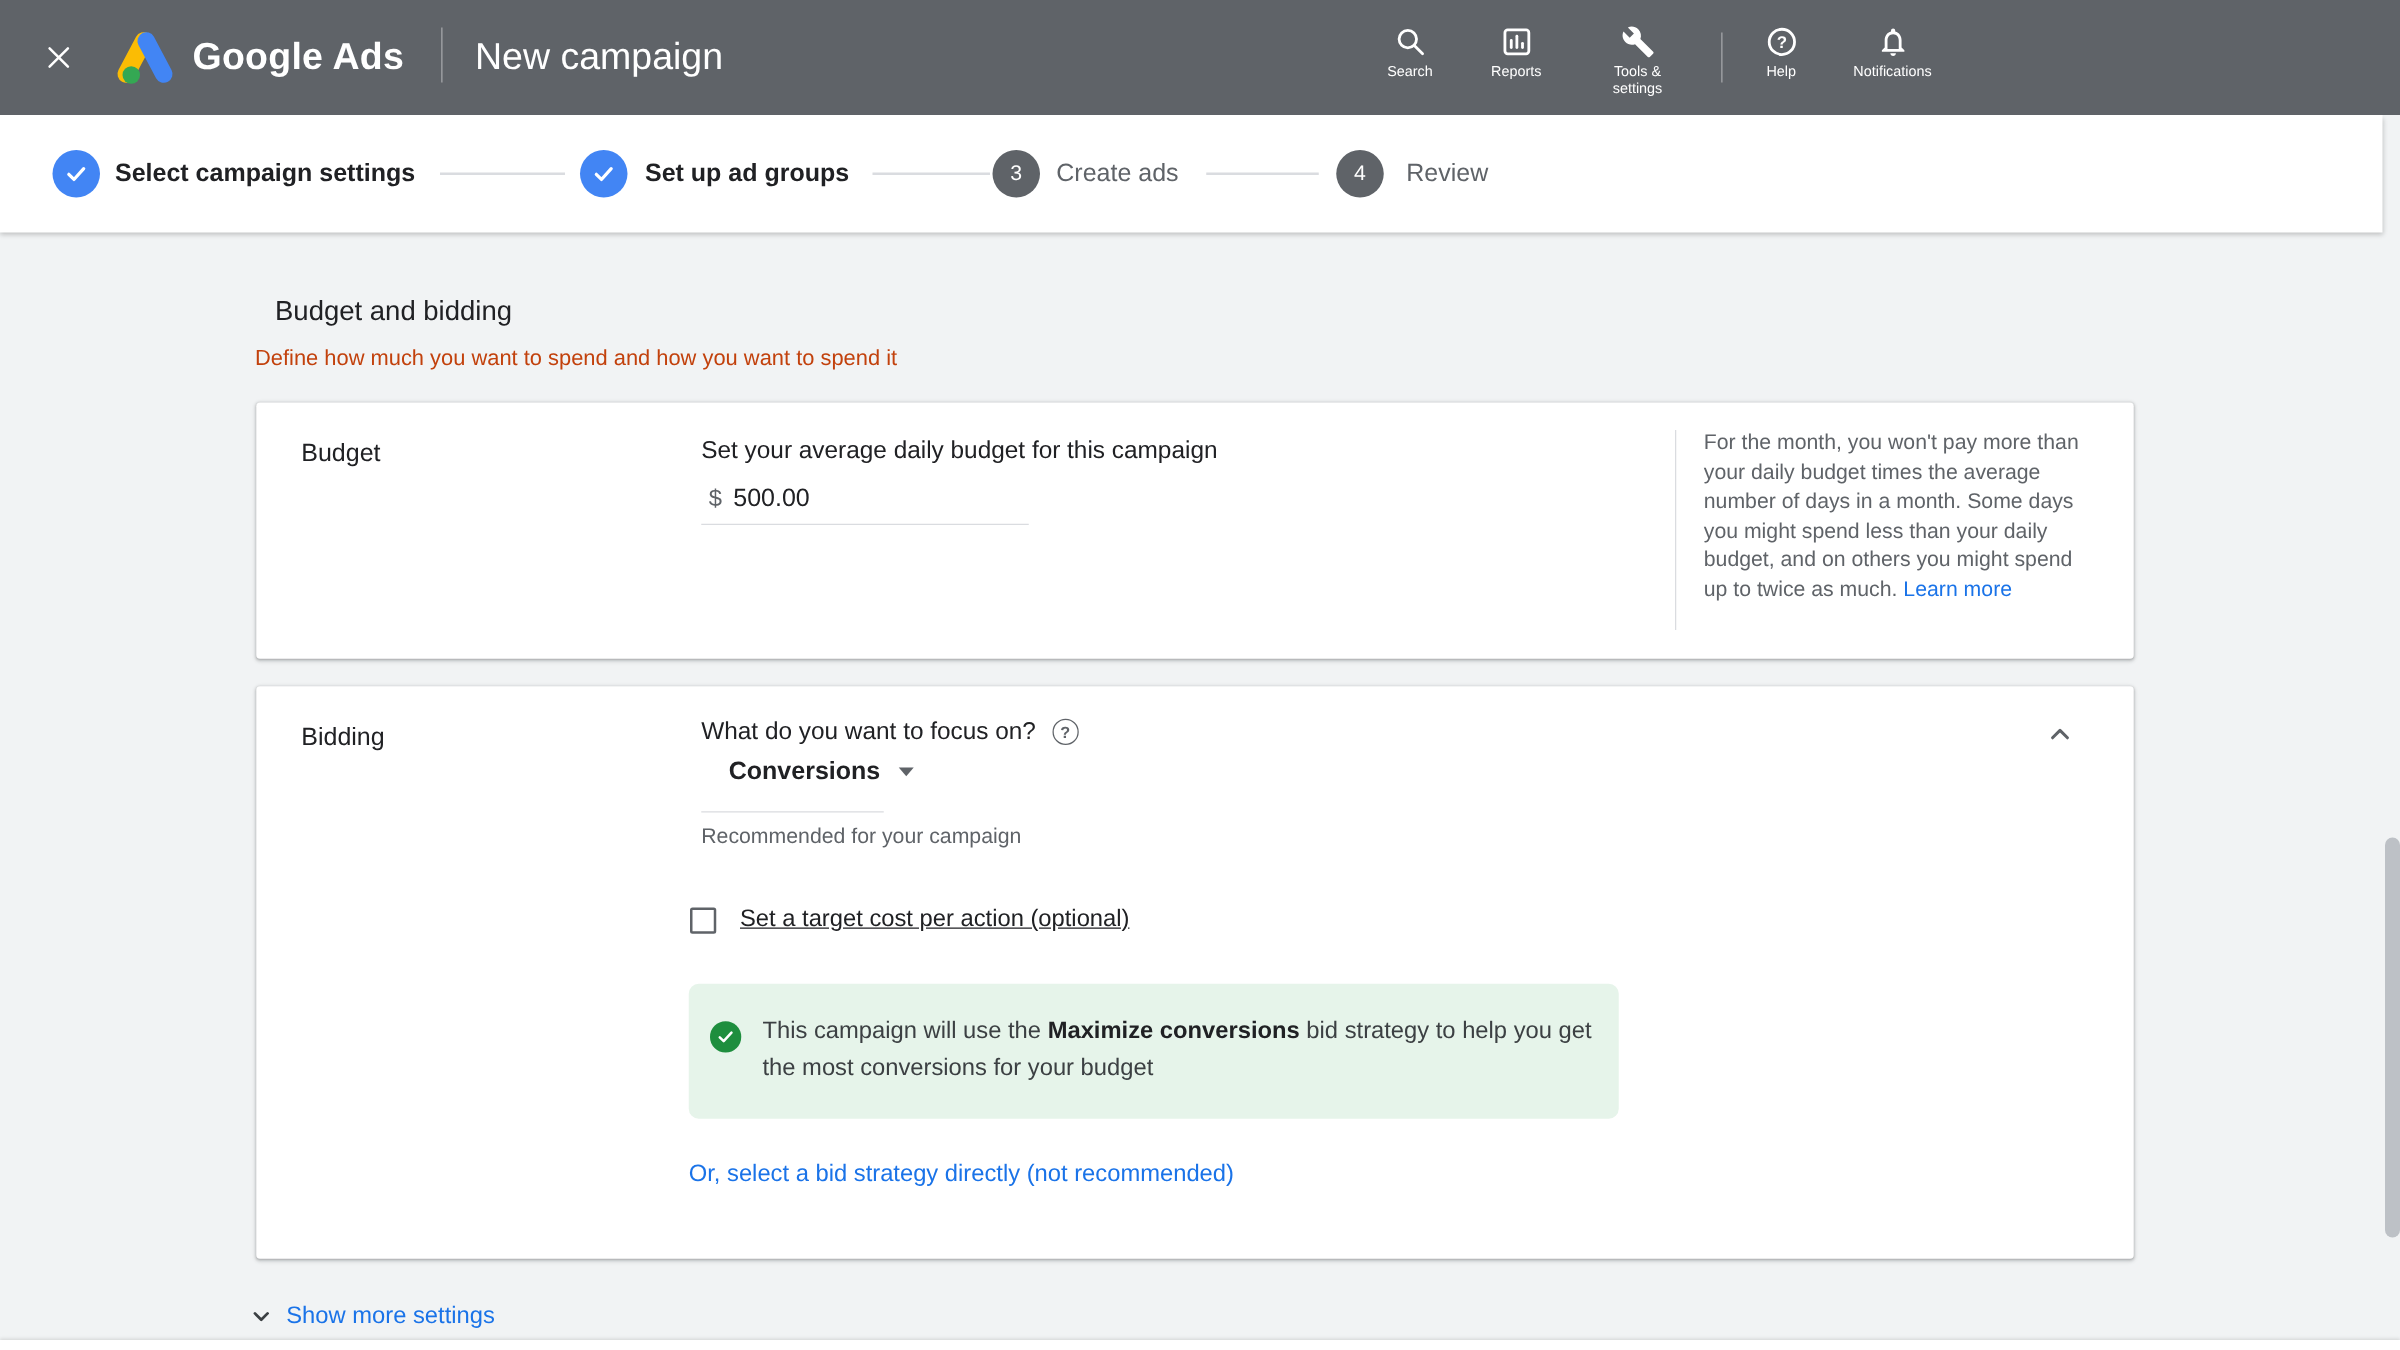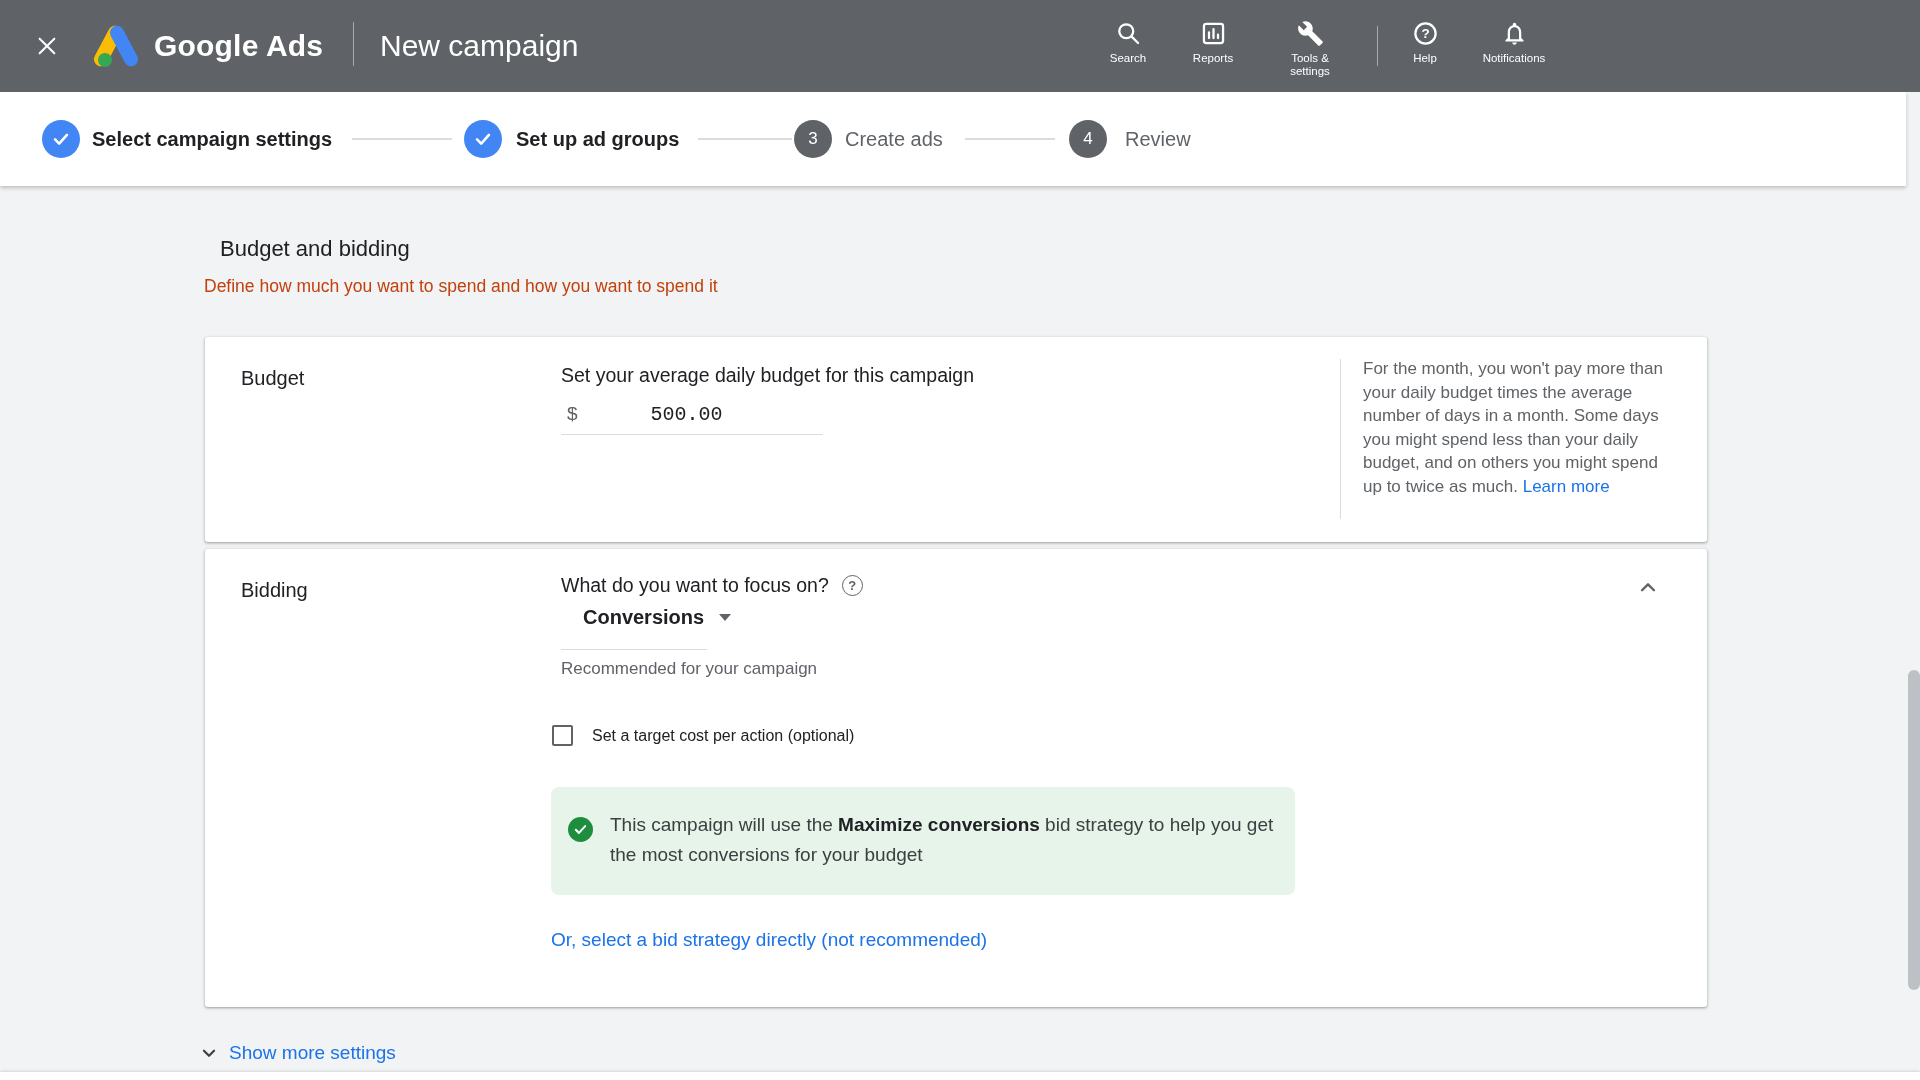--- a/index.html
+++ b/index.html
@@ -42,33 +42,33 @@
   .step-label-todo { color:#5f6368; font-weight:400; }
   .step-conn { position:absolute; top:46px; height:2px; background:#dadce0; }
 
   
   #section-title { position:absolute; left:220px; top:236px; font-size:22px; color:#202124;text-align:center; }
   #section-subtitle { position:absolute; left:204px; top:276px; font-size:17.5px; color:#c2410c; }
 
   
   .card { position:absolute; left:205px; width:1502px; background:#fff; border-radius:3px;
           box-shadow:0 1px 2px rgba(60,64,67,.3), 0 1px 3px 1px rgba(60,64,67,.15); }
-  #budget-card  { top:322px; height:205px;margin-top:15px; }
+  #budget-card  { top:322px; height:205px; }
   #bidding-card { top:549px; height:458px; }
   .row-label { position:absolute; left:36px; top:30px; font-size:20px; color:#202124; }
   .question  { font-size:19.5px; color:#202124; }
 
   
   #budget-question { position:absolute; left:356px; top:27px; }
   #budget-input-wrap { position:absolute; left:356px; top:62px; width:262px;
                        border-bottom:1px solid #dadce0; padding:4px 0 8px 6px;
                        display:flex; align-items:baseline; }
   #currency-symbol { font-size:19px; color:#5f6368; margin-right:9px; }
   #budget-input { border:none; outline:none; background:transparent; font-size:20px;
-                  color:#202124; width:200px; font-family:Liberation Mono, monospace;text-align:center; }
+                  color:#202124; width:200px; font-family:Liberation Sans, sans-serif; }
   #budget-help-divider { position:absolute; left:1135px; top:22px; width:1px; height:160px;
                          background:#dadce0; }
   #budget-help { position:absolute; left:1158px; top:20px; width:308px; font-size:17px;
                  line-height:23.5px; color:#5f6368; }
   .inline-link { color:#1a73e8; text-decoration:none; cursor:pointer; }
 
   
   #bidding-question-row { position:absolute; left:356px; top:25px; display:flex;
                           align-items:center; gap:13px; }
   .help-circle { width:21px; height:21px; border:1.6px solid #5f6368; border-radius:50%;
@@ -79,21 +79,21 @@
   #focus-value { font-size:20px; font-weight:600; color:#202124;margin-left:22px; }
   .dd-arrow { width:0; height:0; border-left:6px solid transparent;
               border-right:6px solid transparent; border-top:7px solid #5f6368; }
   #focus-underline { position:absolute; left:356px; top:100px; width:146px; height:1px;
                      background:#dadce0; }
   #recommend-note { position:absolute; left:356px; top:110px; font-size:17px; color:#5f6368; }
   #cpa-row { position:absolute; left:347px; top:176px; display:flex; align-items:center;
              gap:19px; }
   #cpa-checkbox { width:21px; height:21px; border:2px solid #5f6368; border-radius:2px;
                   background:#fff; cursor:pointer; flex:none; }
-  #cpa-label { font-size:16px; color:#202124; }
+  #cpa-label { font-size:19px; color:#202124;text-decoration:underline; }
   #callout { position:absolute; left:346px; top:238px; width:744px; height:108px;
              background:#e6f4ea; border-radius:8px; }
   #callout-icon { position:absolute; left:17px; top:30px; width:25px; height:25px;
                   border-radius:50%; background:#1e8e3e; display:flex; align-items:center;
                   justify-content:center; }
   #callout-text { position:absolute; left:59px; top:23px; width:670px; font-size:19px;
                   line-height:30px; color:#3c4043; }
   #callout-text b { color:#202124; }
   #alt-link { position:absolute; left:346px; top:380px; font-size:19px; }
   #collapse-btn { position:absolute; left:1428px; top:23px; width:30px; height:30px;

